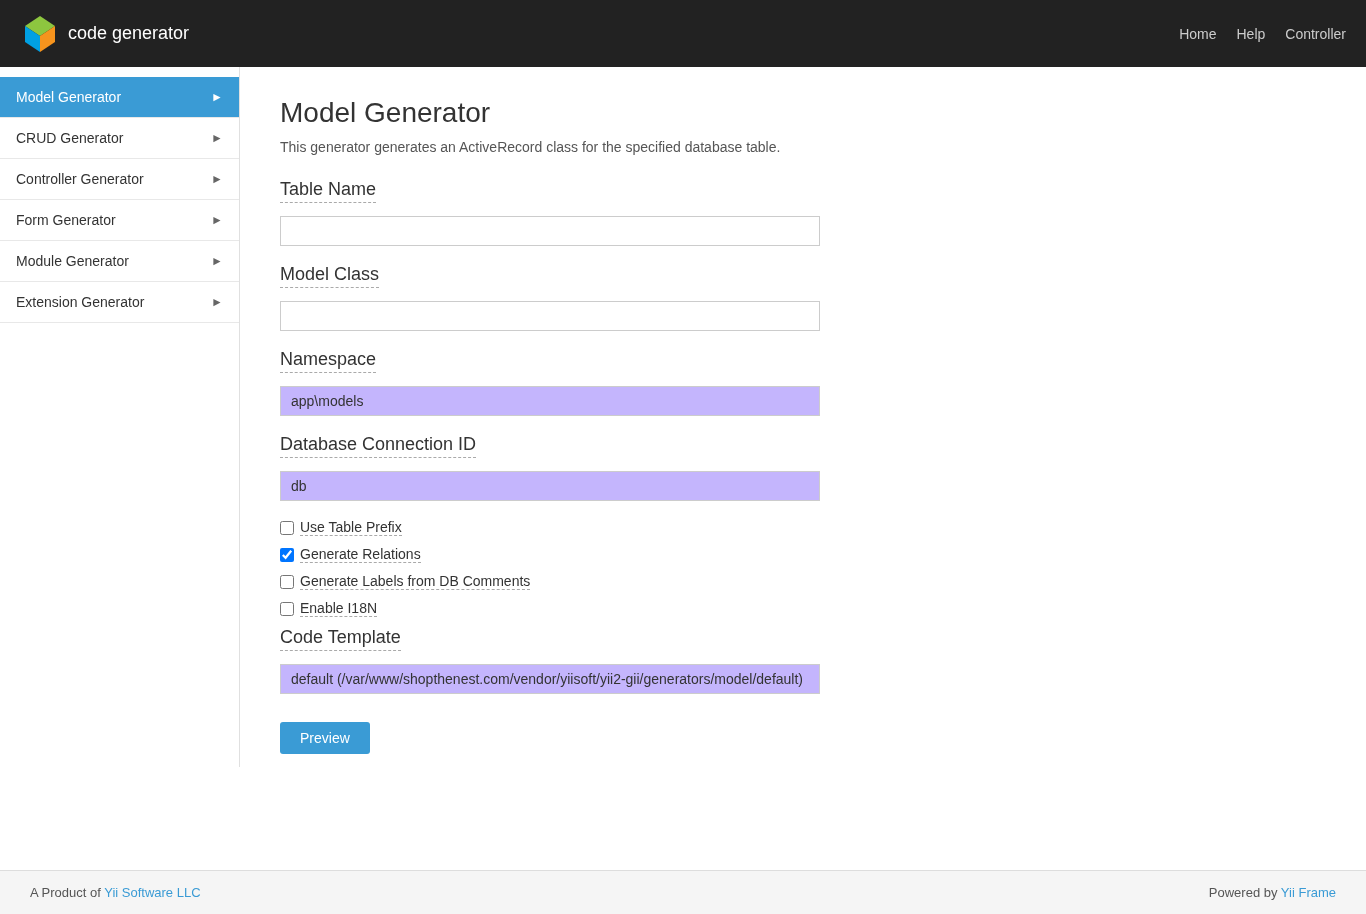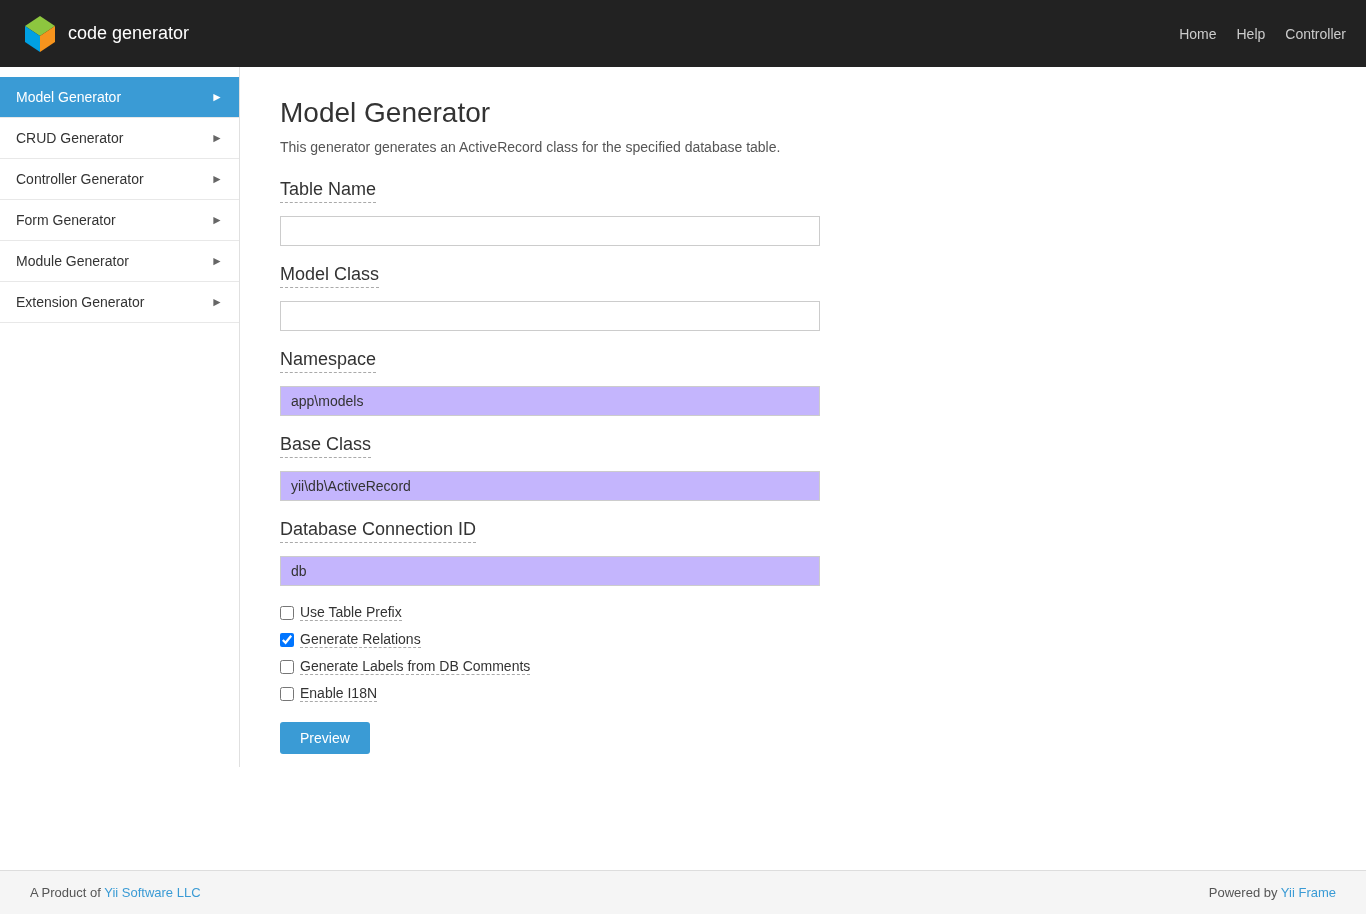--- a/index.html
+++ b/index.html
@@ -234,24 +234,20 @@
       <input type="text" class="form-input" value="" style="">
     </div>
 
     
     <div class="form-group">
       <label class="form-label">Namespace</label><br>
       <input type="text" class="form-input prefilled" value="app\models" style="">
     </div>
 
     
-    <div class="form-group">
-      <label class="form-label">Base Class</label><br>
-      <input type="text" class="form-input prefilled" value="yii\db\ActiveRecord" style="">
-    </div>
 
     
     <div class="form-group">
       <label class="form-label">Database Connection ID</label><br>
       <input type="text" class="form-input prefilled" value="db" style="">
     </div>
 
     
     <div class="checkbox-group">
       <input type="checkbox" id="use-table-prefix" style="">
@@ -270,20 +266,24 @@
       <label for="generate-labels">Generate Labels from DB Comments</label>
     </div>
 
     
     <div class="checkbox-group">
       <input type="checkbox" id="enable-i18n" style="">
       <label for="enable-i18n">Enable I18N</label>
     </div>
 
     
+    <div class="form-group">
+      <label class="form-label">Code Template</label><br>
+      <input type="text" class="form-input prefilled" style="width: 540px;" value="default (/var/www/shopthenest.com/vendor/yiisoft/yii2-gii/generators/model/default)">
+    </div>
 
     
     <button class="btn-preview">Preview</button>
   </div>
 
 </div>
 
 <div id="footer">
   <div>
     <span>A Product of </span>

